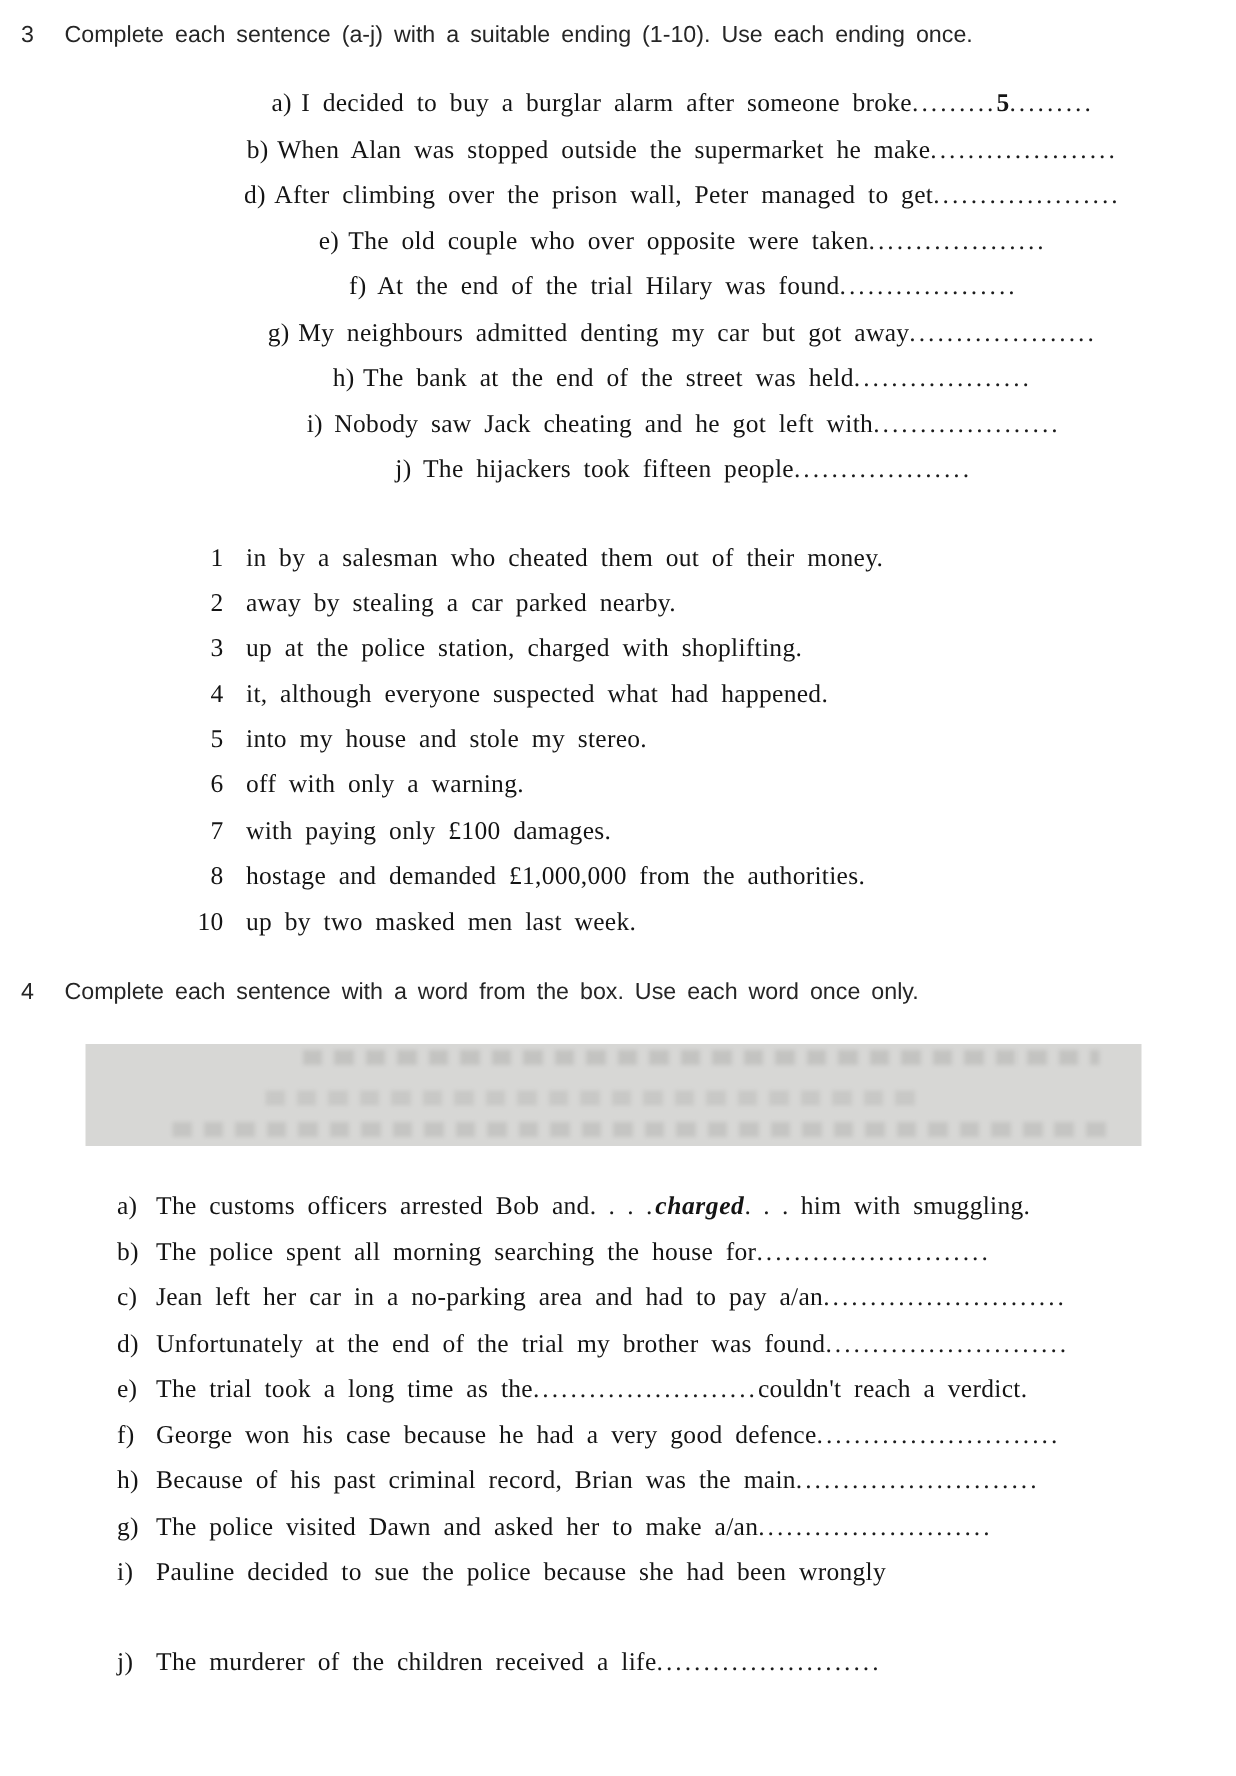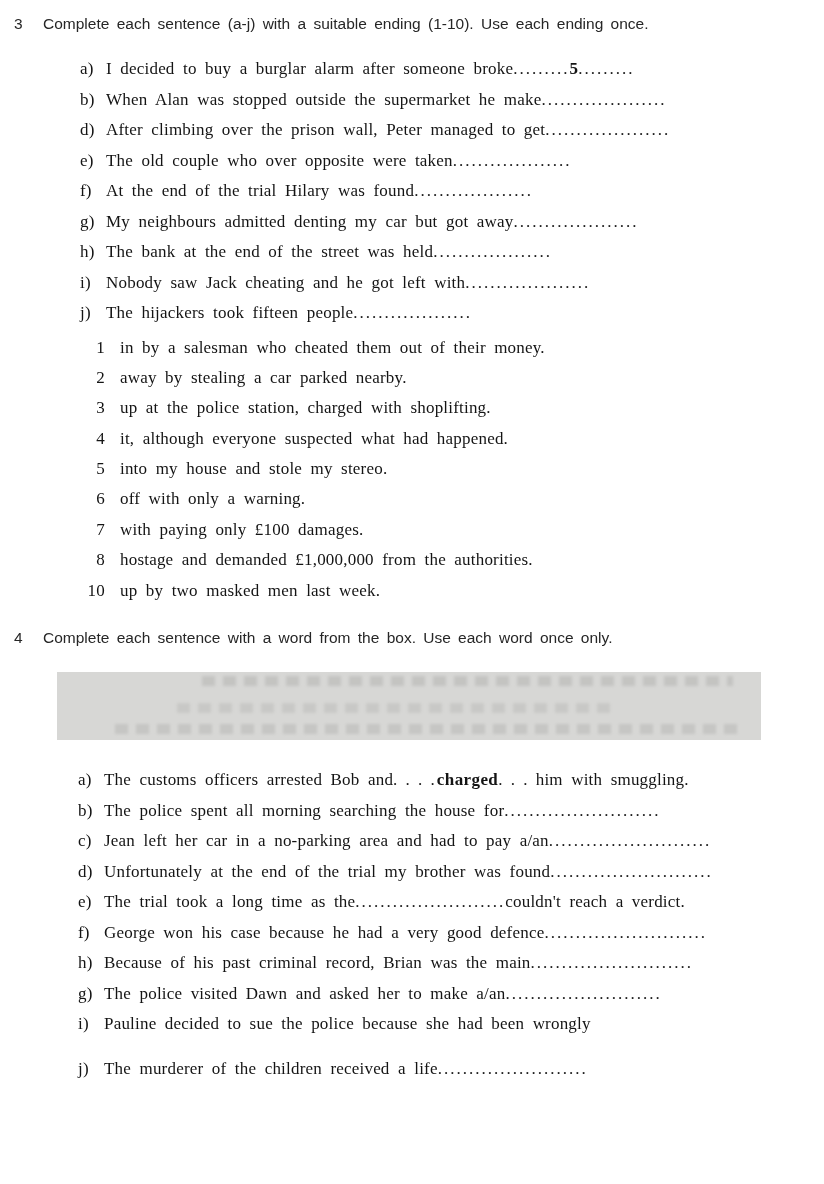--- a/index.html
+++ b/index.html
@@ -29,30 +29,30 @@
   .items3{margin-top:24px;}
   .items4{margin-top:29px;}
   .item{
     height:30.5px;
     font-size:17px;
     line-height:21px;
     word-spacing:4px;
     letter-spacing:.2px;
     white-space:nowrap;
   }
-  .items3 .item{padding-left:80px;}
+  .items3 .item{padding-left:80px;text-align:center;}
   .items4 .item{padding-left:78px;}
-  .items4 .item:nth-child(10){margin-top:14px;}
+  .items4 .item:nth-child(10){margin-top:29px;}
   .lab{display:inline-block;width:26px;}
   .dots{letter-spacing:2px;word-spacing:0;color:#1c1c1c;}
   .ans{font-weight:bold;}
-  .items4 .ans{letter-spacing:.4px;}
+  .items4 .ans{font-style:italic;letter-spacing:.4px;}
 
   
-  .endings{margin-top:4px;}
+  .endings{margin-top:28px;padding-left:44px;}
   .ending{
     height:30.4px;
     padding-left:85px;
     font-size:17px;
     line-height:21px;
     word-spacing:4px;
     letter-spacing:.2px;
     white-space:nowrap;
   }
   .ending .num{display:inline-block;width:20px;text-align:right;margin-right:15px;}

